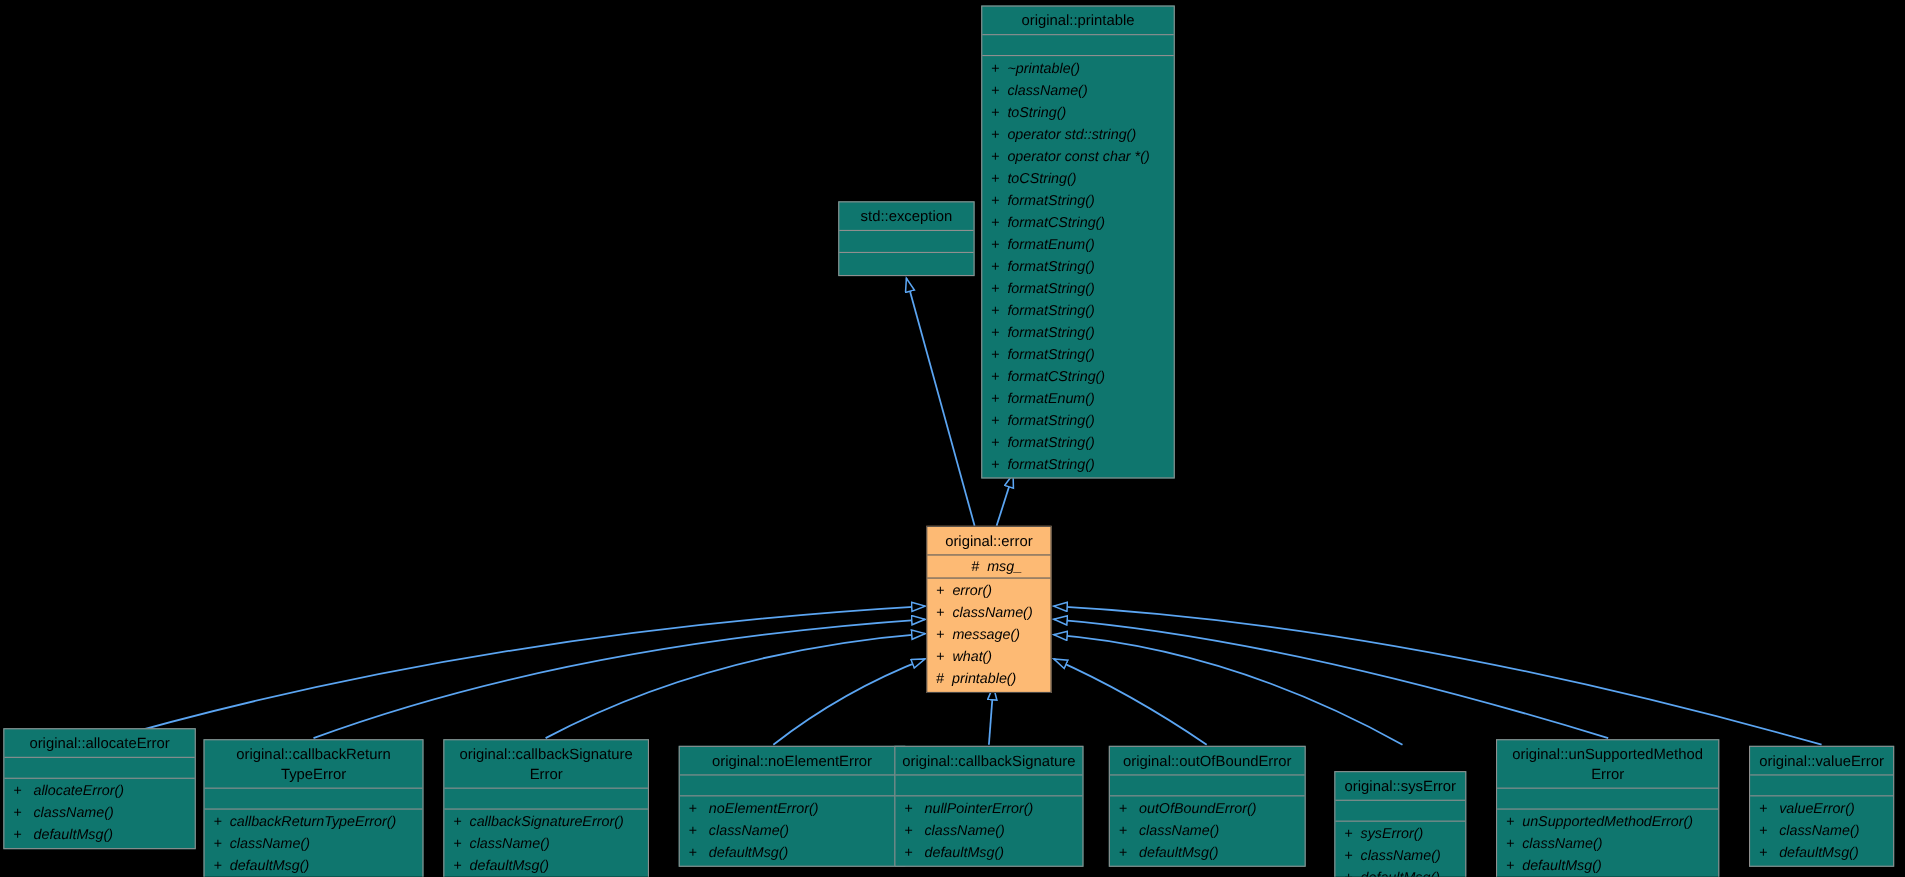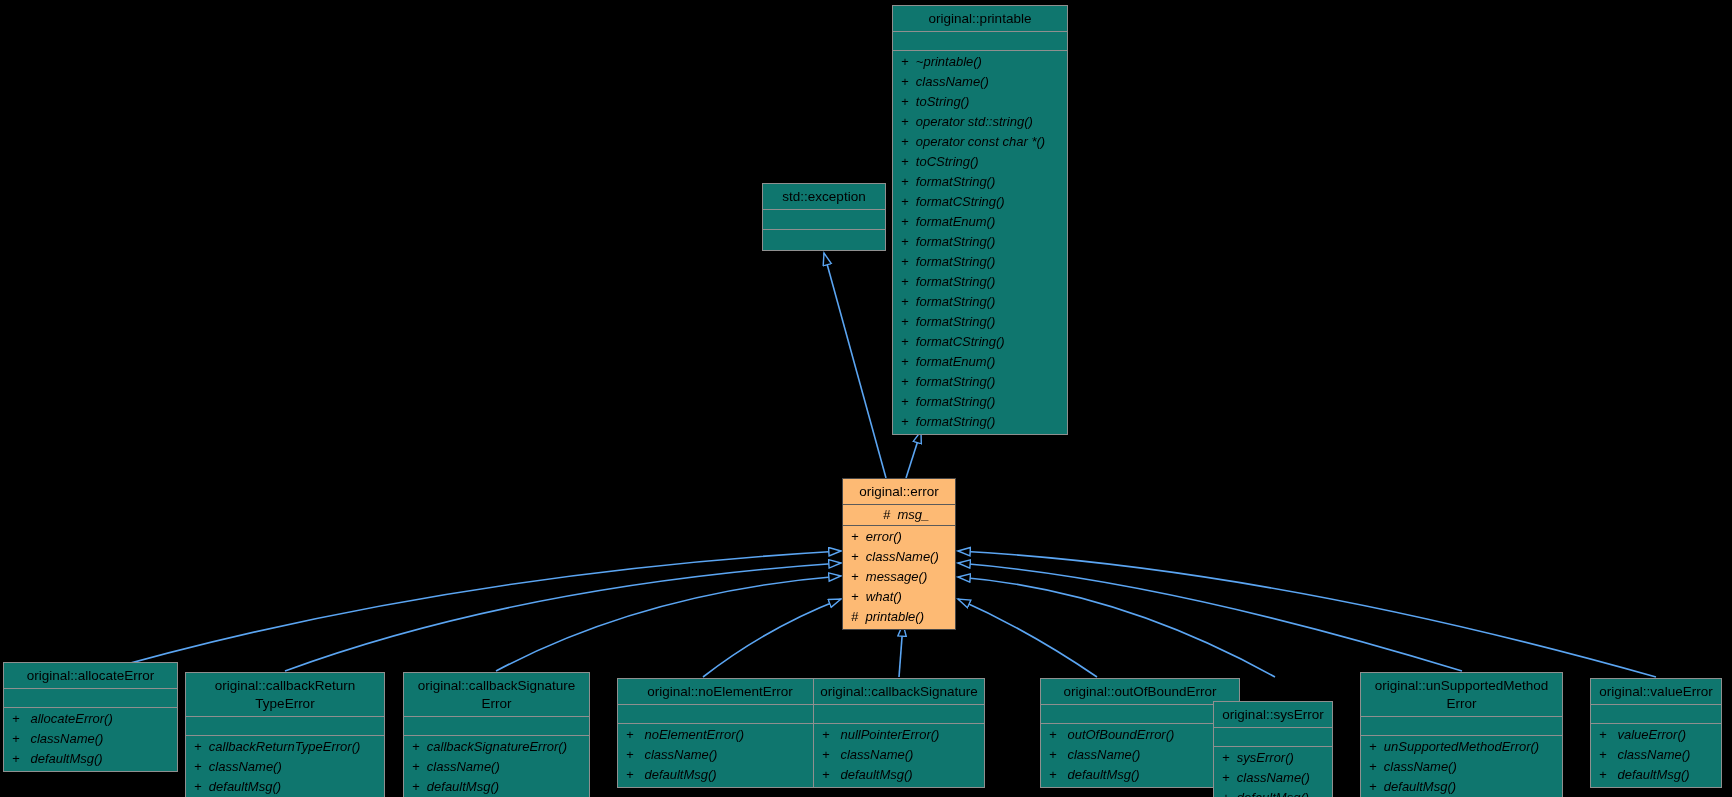--- a/index.html
+++ b/index.html
@@ -154,21 +154,21 @@
       <span>original::callbackSignature</span>
     </div>
     <div class="attrs"></div>
     <div class="methods">
       <div class="mem">+   nullPointerError()</div>
       <div class="mem">+   className()</div>
       <div class="mem">+   defaultMsg()</div>
     </div>
   </div>
 
-  <div class="node" style="left:1008px;top:678px;width:200px;margin-left:32px;">
+  <div class="node" style="left:1008px;top:678px;width:179px;">
     <div class="title">
       <span>original::outOfBoundError</span>
     </div>
     <div class="attrs"></div>
     <div class="methods">
       <div class="mem">+   outOfBoundError()</div>
       <div class="mem">+   className()</div>
       <div class="mem">+   defaultMsg()</div>
     </div>
   </div>

